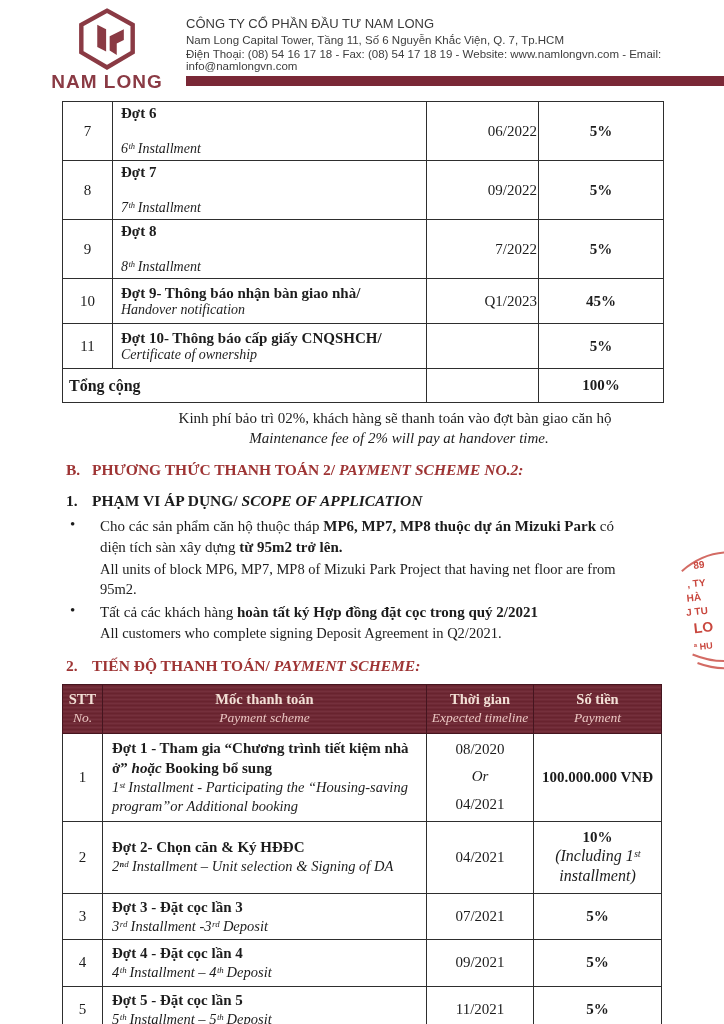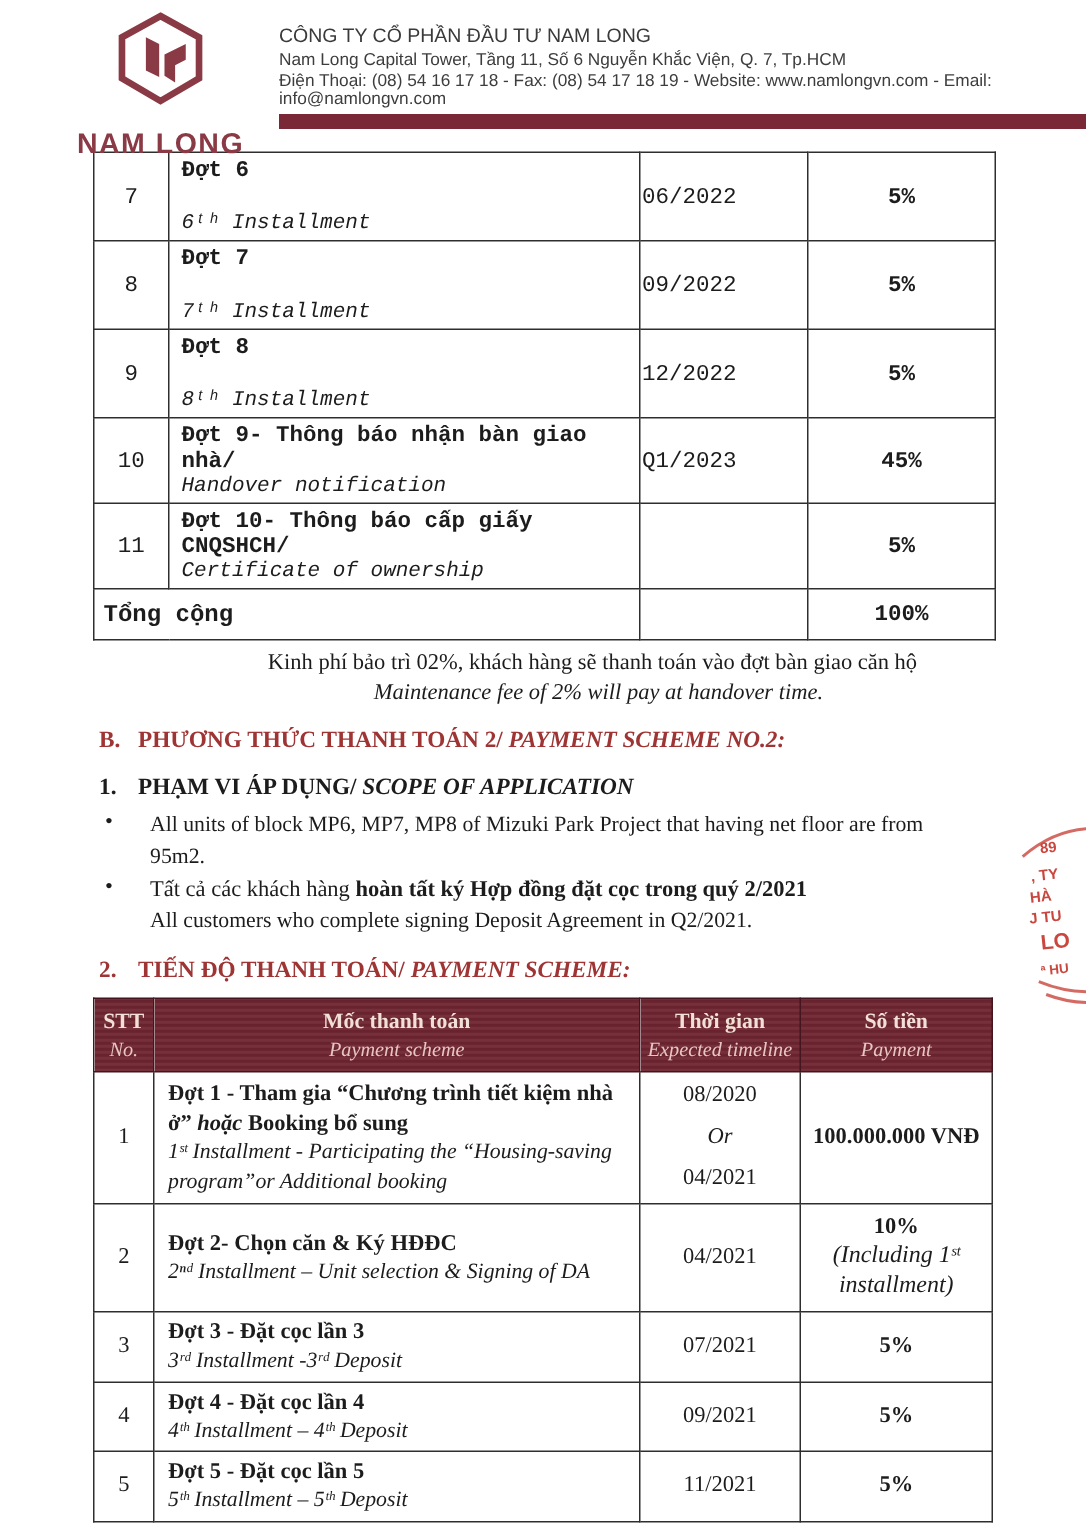--- a/index.html
+++ b/index.html
@@ -6,46 +6,46 @@
   .page{
     position:relative;width:724px;height:1024px;margin:0 auto;background:#ffffff;
     overflow:hidden;font-family:"Liberation Serif","DejaVu Serif",serif;color:#1c1c1c;
   }
   
   .letterhead{position:relative;height:92px;}
   .logo-block{position:absolute;left:44px;top:8px;width:126px;text-align:center;}
   .logo-block svg{display:block;margin:0 auto;}
   .logo-wordmark{
     font-family:"Liberation Sans","DejaVu Sans",sans-serif;font-weight:bold;
-    font-size:19px;letter-spacing:1px;color:#8a3a44;margin-top:16px;
+    font-size:19px;letter-spacing:1px;color:#8a3a44;margin-top:1px;
   }
   .company-block{
     position:absolute;left:186px;top:16px;width:540px;
     font-family:"Liberation Sans","DejaVu Sans",sans-serif;color:#3d3d3d;
   }
   .company-name{font-size:13px;color:#3a3a3a;margin-bottom:3px;}
   .company-address{font-size:11.5px;margin-bottom:2px;}
   .company-contact{font-size:11.5px;}
   .divider-bar{position:absolute;left:186px;right:0;top:76px;height:10px;background:#7a2836;}
   
   table{border-collapse:collapse;margin-left:62px;table-layout:fixed;}
   td,th{border:1px solid #2e2e2e;overflow:hidden;}
   
   .t1{width:601px;margin-top:9px;}
   .t1 col.c-no{width:50px;}  .t1 col.c-desc{width:314px;}
   .t1 col.c-time{width:112px;}.t1 col.c-amt{width:125px;}
-  .t1 td{font-size:15px;font-family:Liberation Mono, monospace;}
+  .t1 td{font-size:15px;}
   .t1 .no{text-align:center;}
   .t1 .desc{padding:3px 8px;}
   .t1 .title{font-weight:bold;}
   .t1 .subtitle{font-style:italic;font-size:14px;}
   .t1 tr.tall{height:58px;}
   .t1 tr.tall .wrap{display:flex;flex-direction:column;justify-content:space-between;height:52px;}
   .t1 tr.short{height:45px;}
-  .t1 .time{text-align:left;margin-left:40px;}
+  .t1 .time{text-align:right;margin-left:40px;}
   .t1 .amt{text-align:center;font-weight:bold;}
   .t1 tr.total{height:34px;}
   .t1 .total-label{font-weight:bold;font-size:16px;padding-left:6px;margin-top:36px;}
   
   .note-block{margin:6px 0 0 66px;font-size:15px;line-height:1.3;text-align:center;}
   .note-en{font-style:italic;margin-left:8px;}
   
   .sec{margin:13px 0 0 66px;font-size:15.5px;font-weight:bold;display:flex;}
   .sec .lbl{width:26px;flex:none;}
   .sec-red{color:#9e3434;}
@@ -135,21 +135,21 @@
       <td class="amt">5%</td>
     </tr>
     <tr class="tall">
       <td class="no">9</td>
       <td class="desc">
             <div class="wrap">
         <div class="title">Đợt 8</div>
         <div class="subtitle">8ᵗʰ Installment</div>
       </div>
           </td>
-      <td class="time">12/2022</td>
+      <td class="time">7/2022</td>
       <td class="amt">5%</td>
     </tr>
     <tr class="short">
       <td class="no">10</td>
       <td class="desc">
         <div class="title">Đợt 9- Thông báo nhận bàn giao nhà/</div>
         <div class="subtitle">Handover notification</div>
       </td>
       <td class="time">Q1/2023</td>
       <td class="amt">45%</td>
@@ -183,20 +183,21 @@
 
   <div class="sec">
     <span class="lbl">1.</span>
     <span><span>PHẠM VI ÁP DỤNG/ </span><span class="it">SCOPE OF APPLICATION</span></span>
   </div>
 
   <div class="bullets">
     <div class="bullet">
       <span class="dot">•</span>
       <span class="btxt">
+        <span><span>Cho các sản phẩm căn hộ thuộc tháp </span><span style="font-weight: bold;">MP6, MP7, MP8 thuộc dự án Mizuki Park</span><span> có diện tích sàn xây dựng </span><span style="font-weight: bold;">từ 95m2 trở lên.</span></span>
         <div class="ben">All units of block MP6, MP7, MP8 of Mizuki Park Project that having net floor are from 95m2.</div>
       </span>
     </div>
     <div class="bullet">
       <span class="dot">•</span>
       <span class="btxt">
         <span><span>Tất cả các khách hàng </span><span style="font-weight: bold;">hoàn tất ký Hợp đồng đặt cọc trong quý 2/2021</span></span>
         <div class="ben">All customers who complete signing Deposit Agreement in Q2/2021.</div>
       </span>
     </div>

